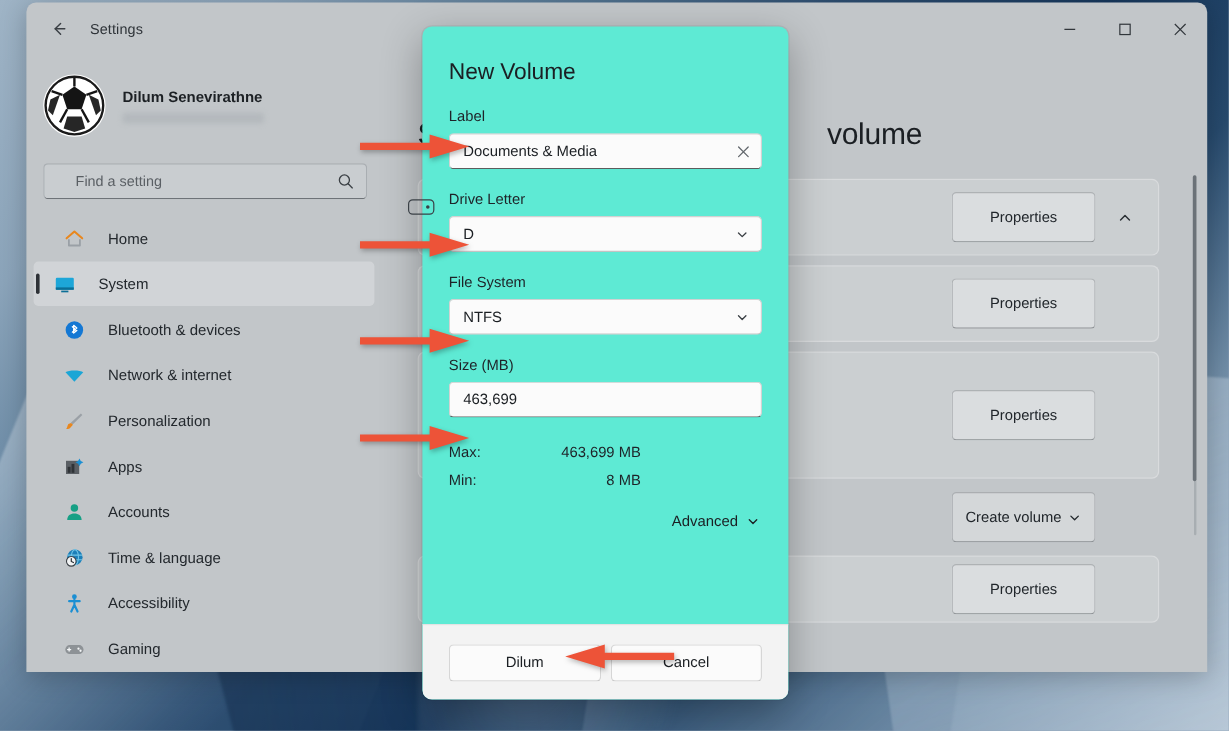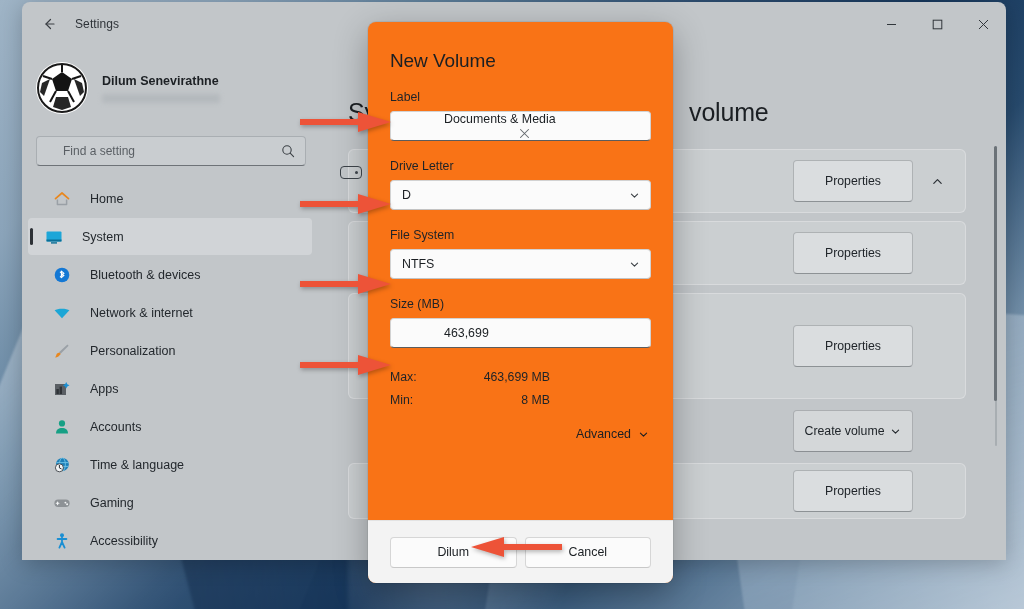--- a/index.html
+++ b/index.html
@@ -226,23 +226,23 @@
   }
   #content-scrollbar .track { width: 2px; height: 100%; background: rgba(120,128,136,.35); border-radius: 1px;}
   #content-scrollbar .thumb {
     position: absolute; top: 0; width: 3px; height: 255px;
     background: #6b7278; border-radius: 2px;
   }
 
   
   #dialog {
     position: absolute;
-    left: 368px; top: 22px;
+    left: 352px; top: 22px;
     width: 305px; height: 561px;
-    background: #f97316;
+    background: #5eead4;
     border-radius: 8px;
     box-shadow: 0 10px 34px rgba(0,0,0,.30), 0 0 0 1px rgba(0,0,0,.06);
     display: flex;
     flex-direction: column;
     overflow: hidden;
   }
   #dialog-body {
     flex: 1;
     padding: 28px 22px 0 22px;
     min-height: 0;
@@ -260,21 +260,20 @@
     margin-bottom: 7px;
   }
   .text-input-wrap {
     height: 30px;
     background: #fbfbfb;
     border: 1px solid #d2d2d2;
     border-bottom: 1.6px solid #5c5c5c;
     border-radius: 4px;
     display: flex; align-items: center;
     padding: 0 4px 0 11px;
-    flex-direction: column;
   }
   .text-input {
     flex: 1;
     border: none; outline: none; background: transparent;
     font-family: inherit; font-size: 12.4px;
     color: #1b1f23;
   }
   .clear-btn {
     width: 22px; height: 22px;
     display: flex; align-items: center; justify-content: center;
@@ -509,37 +508,37 @@
               <circle cx="6.4" cy="11.8" r="4" fill="#f1f3f4" stroke="#3b4045" stroke-width=".9"></circle>
               <path d="M6.4 9.4 V11.9 L8.2 12.8" stroke="#2b3035" stroke-width="1" stroke-linecap="round" fill="none"></path>
             </svg>
           </span>
           <span class="nav-label">Time &amp; language</span>
         </div>
 
         <div class="nav-item">
           <span class="nav-icon">
             <svg width="18" height="18" viewBox="0 0 18 18" aria-hidden="true">
+              <circle cx="9" cy="3.3" r="2" fill="#1B8FD3"></circle>
+              <path d="M9 5.6 V10 M4.6 7 H13.4 M9 10 L6.4 15.6 M9 10 L11.6 15.6" stroke="#1B8FD3" stroke-width="1.8" stroke-linecap="round"></path>
+            </svg>
+          </span>
+          <span class="nav-label">Accessibility</span>
+        </div>
+
+        <div class="nav-item">
+          <span class="nav-icon">
+            <svg width="18" height="18" viewBox="0 0 18 18" aria-hidden="true">
               <rect x="1.4" y="5.6" width="15.2" height="7.4" rx="3.7" fill="#8d9296"></rect>
               <path d="M4.6 8 V10.6 M3.3 9.3 H5.9" stroke="#f4f6f7" stroke-width="1.1" stroke-linecap="round"></path>
               <circle cx="12.4" cy="8.6" r=".95" fill="#f4f6f7"></circle>
               <circle cx="14.1" cy="10.3" r=".95" fill="#f4f6f7"></circle>
             </svg>
           </span>
           <span class="nav-label">Gaming</span>
-        </div>
-
-        <div class="nav-item">
-          <span class="nav-icon">
-            <svg width="18" height="18" viewBox="0 0 18 18" aria-hidden="true">
-              <circle cx="9" cy="3.3" r="2" fill="#1B8FD3"></circle>
-              <path d="M9 5.6 V10 M4.6 7 H13.4 M9 10 L6.4 15.6 M9 10 L11.6 15.6" stroke="#1B8FD3" stroke-width="1.8" stroke-linecap="round"></path>
-            </svg>
-          </span>
-          <span class="nav-label">Accessibility</span>
         </div>
 
       </div>
     </div>
 
     <div id="content">
       <div id="content-heading">
         <span>Sys</span><span style="display:inline-block;width:300px"></span><span>volume</span>
       </div>
 

